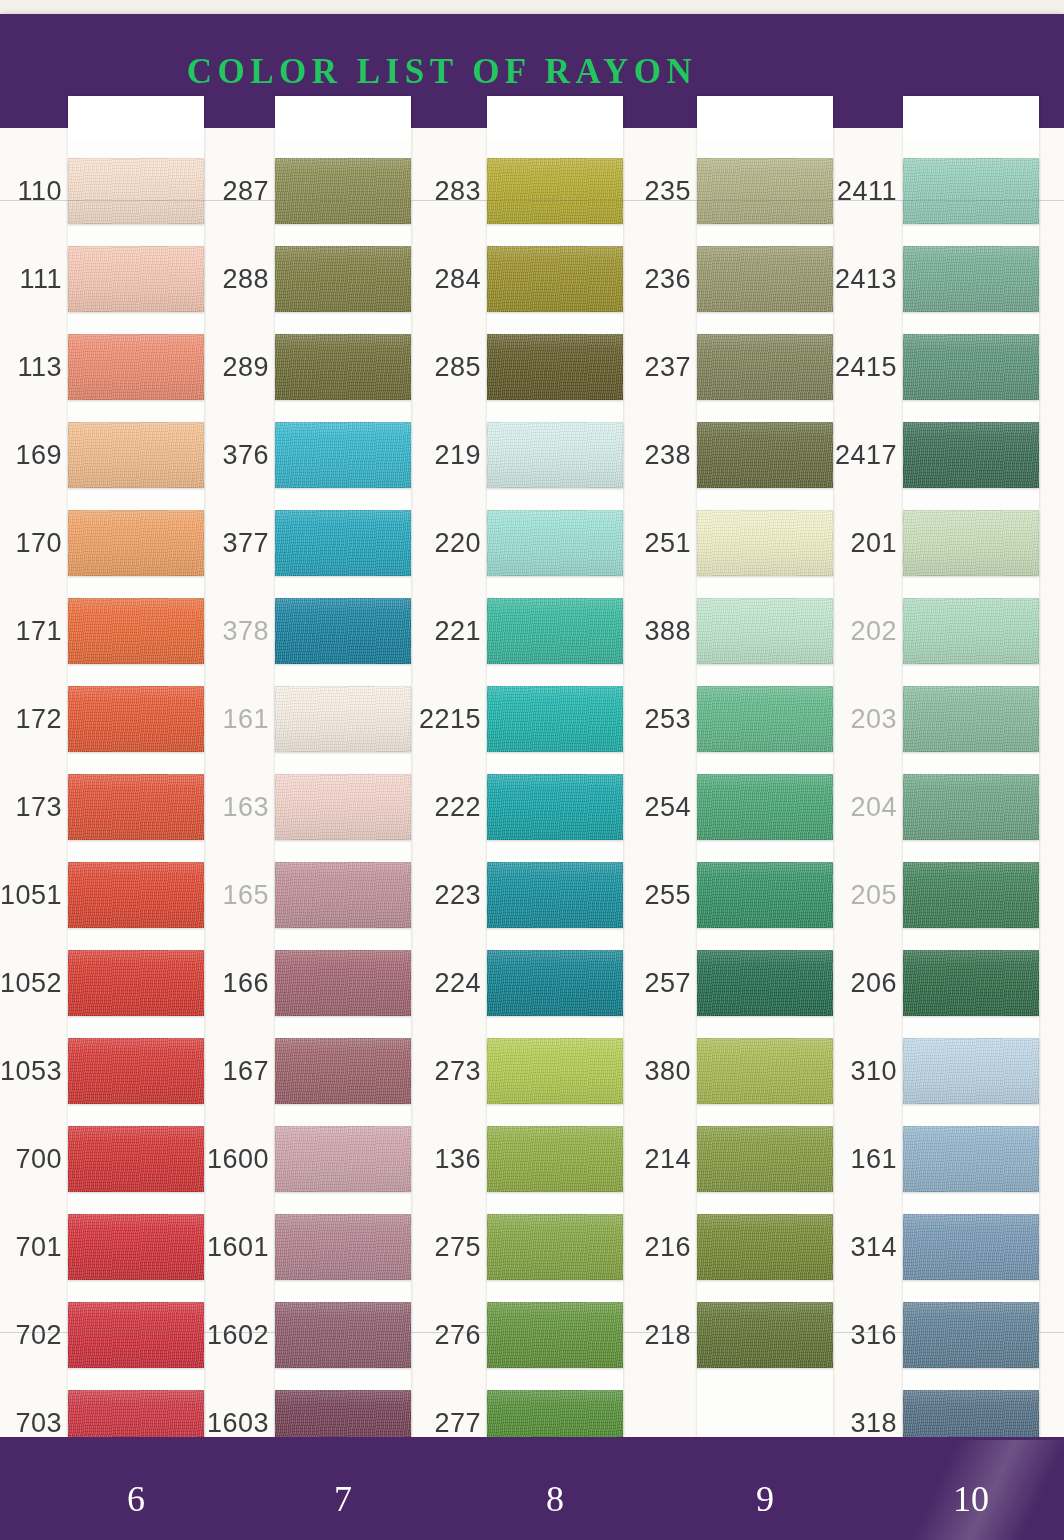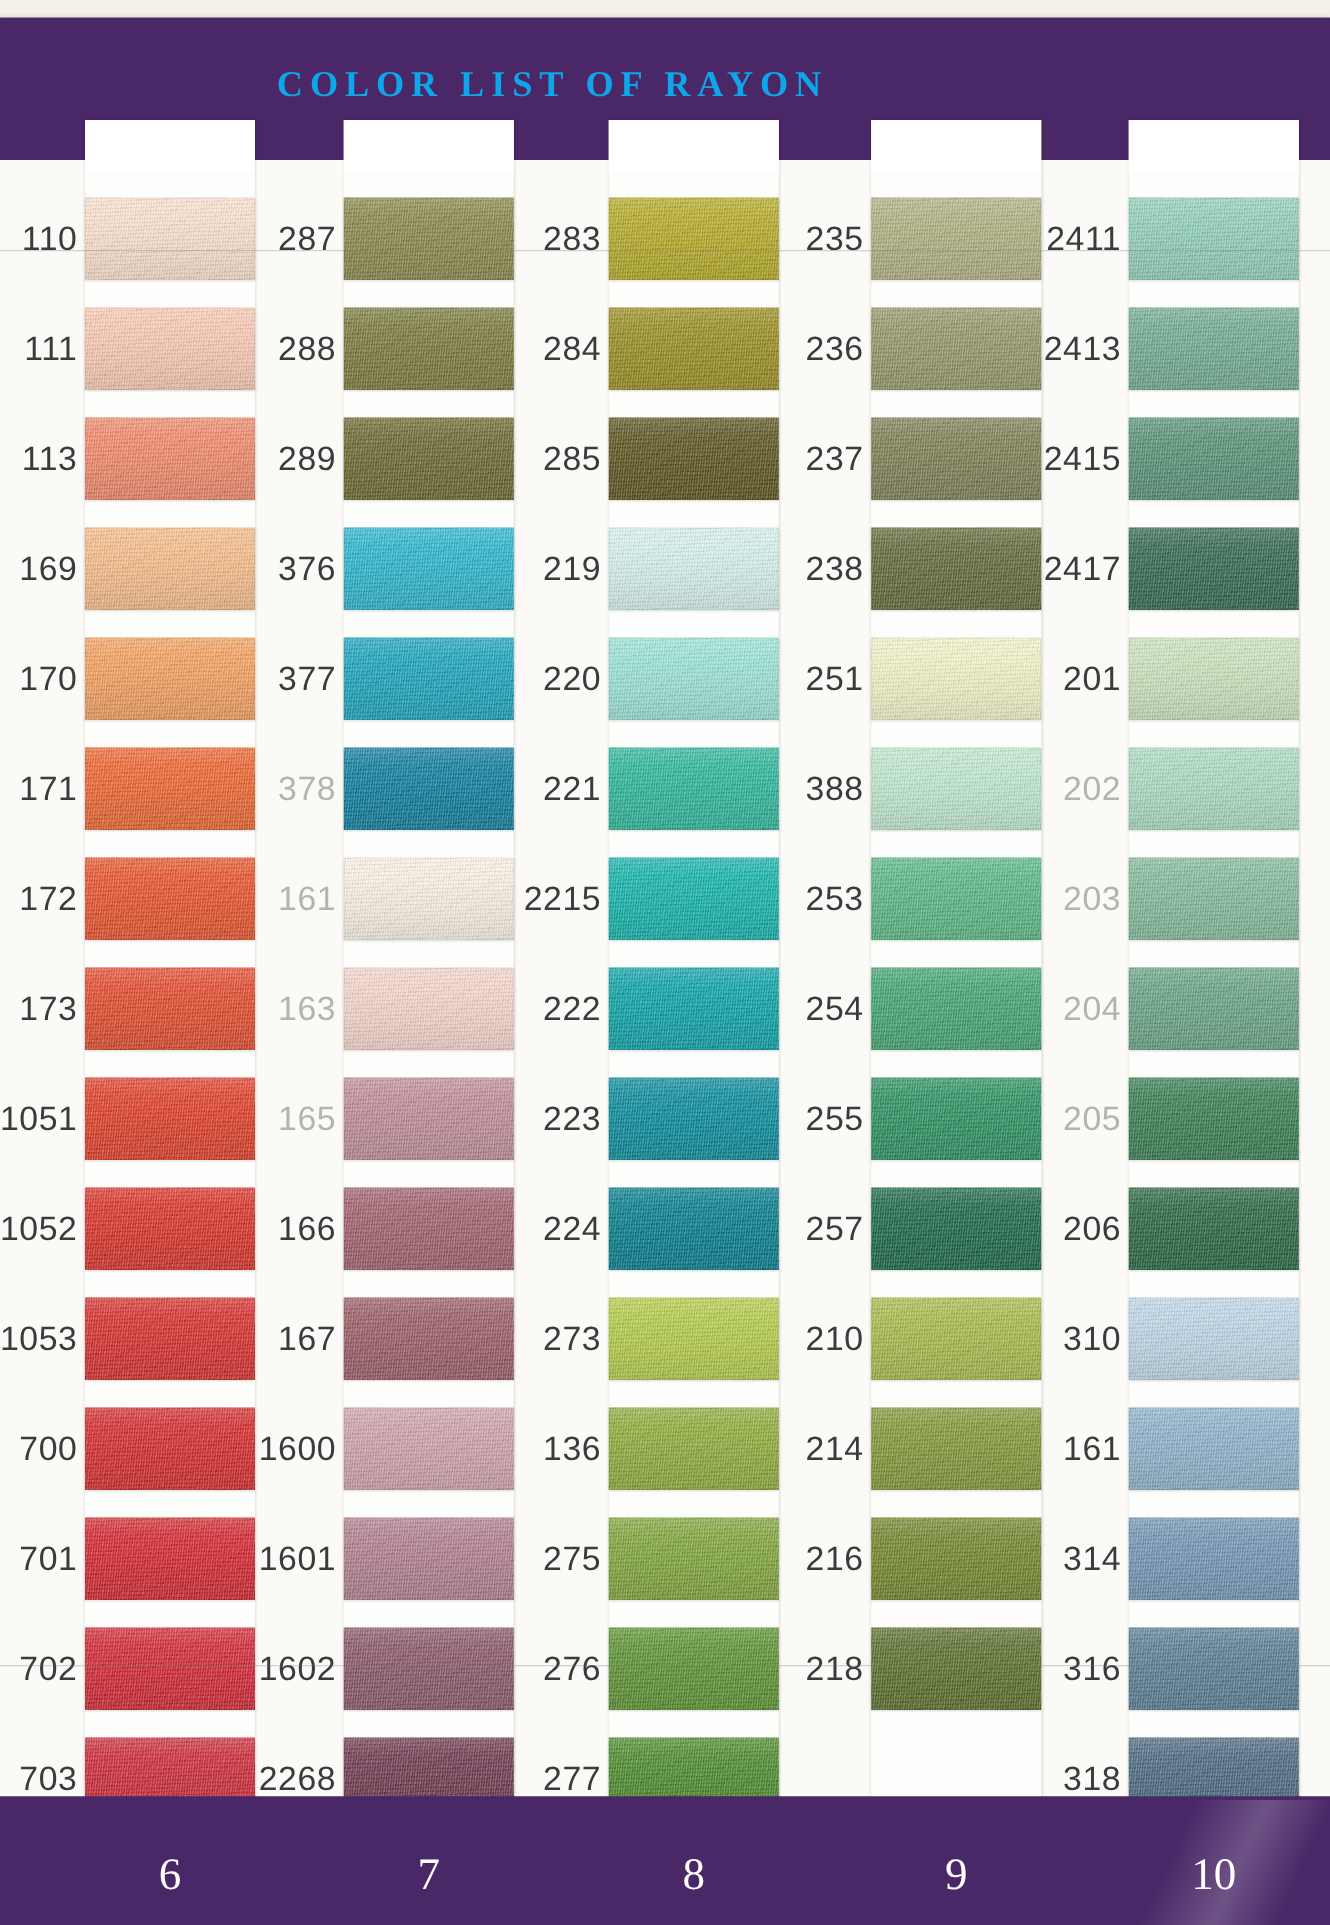--- a/index.html
+++ b/index.html
@@ -50,23 +50,23 @@
   .band-bottom {
     top: 1437px;
     height: 103px;
   }
   .band-title {
     position: absolute;
     left: 0;
     top: 38px;
     width: 884px;
     text-align: center;
-    color: #0ea5e9;
+    color: #22c55e;
     font-family: "Liberation Serif", serif;
-    font-size: 29px;
+    font-size: 35px;
     font-weight: 700;
     letter-spacing: 5.5px;
     white-space: nowrap;
   }
 
   
   .col {
     position: absolute;
     top: 96px;
     width: 136px;
@@ -313,21 +313,21 @@
           <div class="sw-row">
             <div class="sw-chip" style="background-color: rgb(178, 129, 144);"></div>
             <div class="sw-label">1601</div>
           </div>
           <div class="sw-row">
             <div class="sw-chip" style="background-color: rgb(140, 90, 107);"></div>
             <div class="sw-label">1602</div>
           </div>
           <div class="sw-row">
             <div class="sw-chip" style="background-color: rgb(113, 60, 81);"></div>
-            <div class="sw-label">2268</div>
+            <div class="sw-label">1603</div>
           </div>
         </div>
       </div>
       <div class="ribbon" style="left: 487px;"></div>
       <div class="col" style="left: 487px;">
         <div class="col-tab"></div>
         <div class="swatches">
           <div class="sw-row">
             <div class="sw-chip" style="background-color: rgb(181, 171, 42);"></div>
             <div class="sw-label">283</div>
@@ -429,21 +429,21 @@
           <div class="sw-row">
             <div class="sw-chip" style="background-color: rgb(47, 146, 99);"></div>
             <div class="sw-label">255</div>
           </div>
           <div class="sw-row">
             <div class="sw-chip" style="background-color: rgb(31, 107, 76);"></div>
             <div class="sw-label">257</div>
           </div>
           <div class="sw-row">
             <div class="sw-chip" style="background-color: rgb(168, 187, 78);"></div>
-            <div class="sw-label">210</div>
+            <div class="sw-label">380</div>
           </div>
           <div class="sw-row">
             <div class="sw-chip" style="background-color: rgb(132, 153, 60);"></div>
             <div class="sw-label">214</div>
           </div>
           <div class="sw-row">
             <div class="sw-chip" style="background-color: rgb(118, 136, 47);"></div>
             <div class="sw-label">216</div>
           </div>
           <div class="sw-row">

